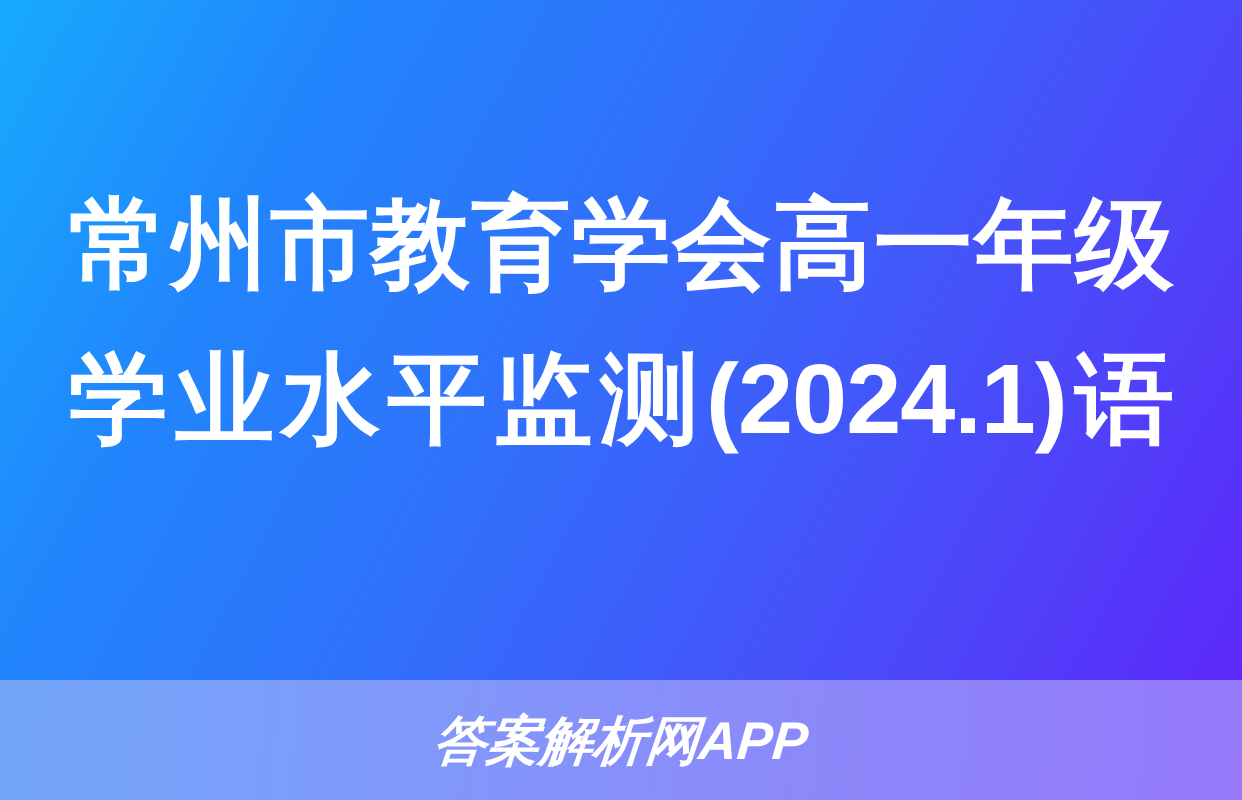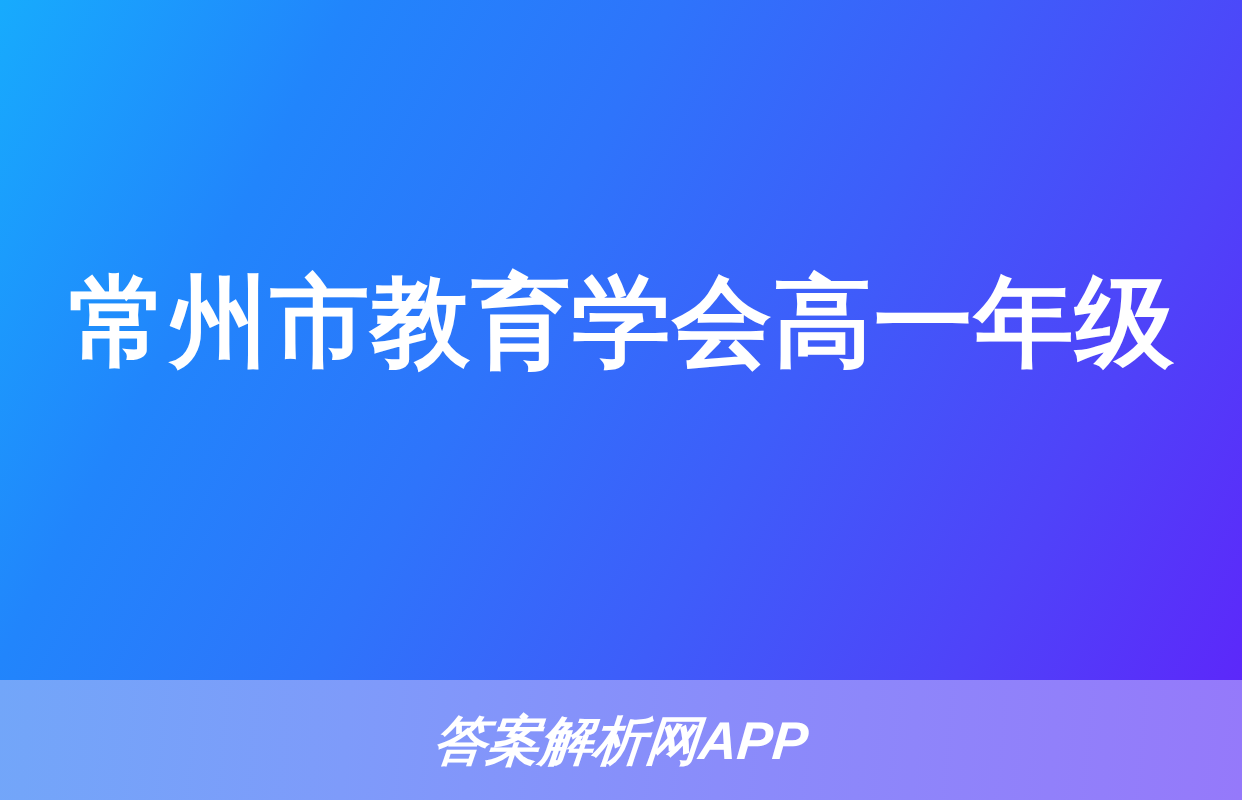--- a/index.html
+++ b/index.html
@@ -108,19 +108,20 @@
 <body>
 
 <div id="poster">
 
   <div class="hero-band"></div>
 
   <div class="watermark-band"></div>
 
   <div class="title-block">
     <span class="title-line justified">常州市教育学会高一年级</span>
+    <span class="title-line justified">学业水平监测(2024.1)语</span>
   </div>
 
   <div class="watermark-text">
     <span>答案解析网APP</span>
   </div>
 
 </div>
 
 </body></html>

